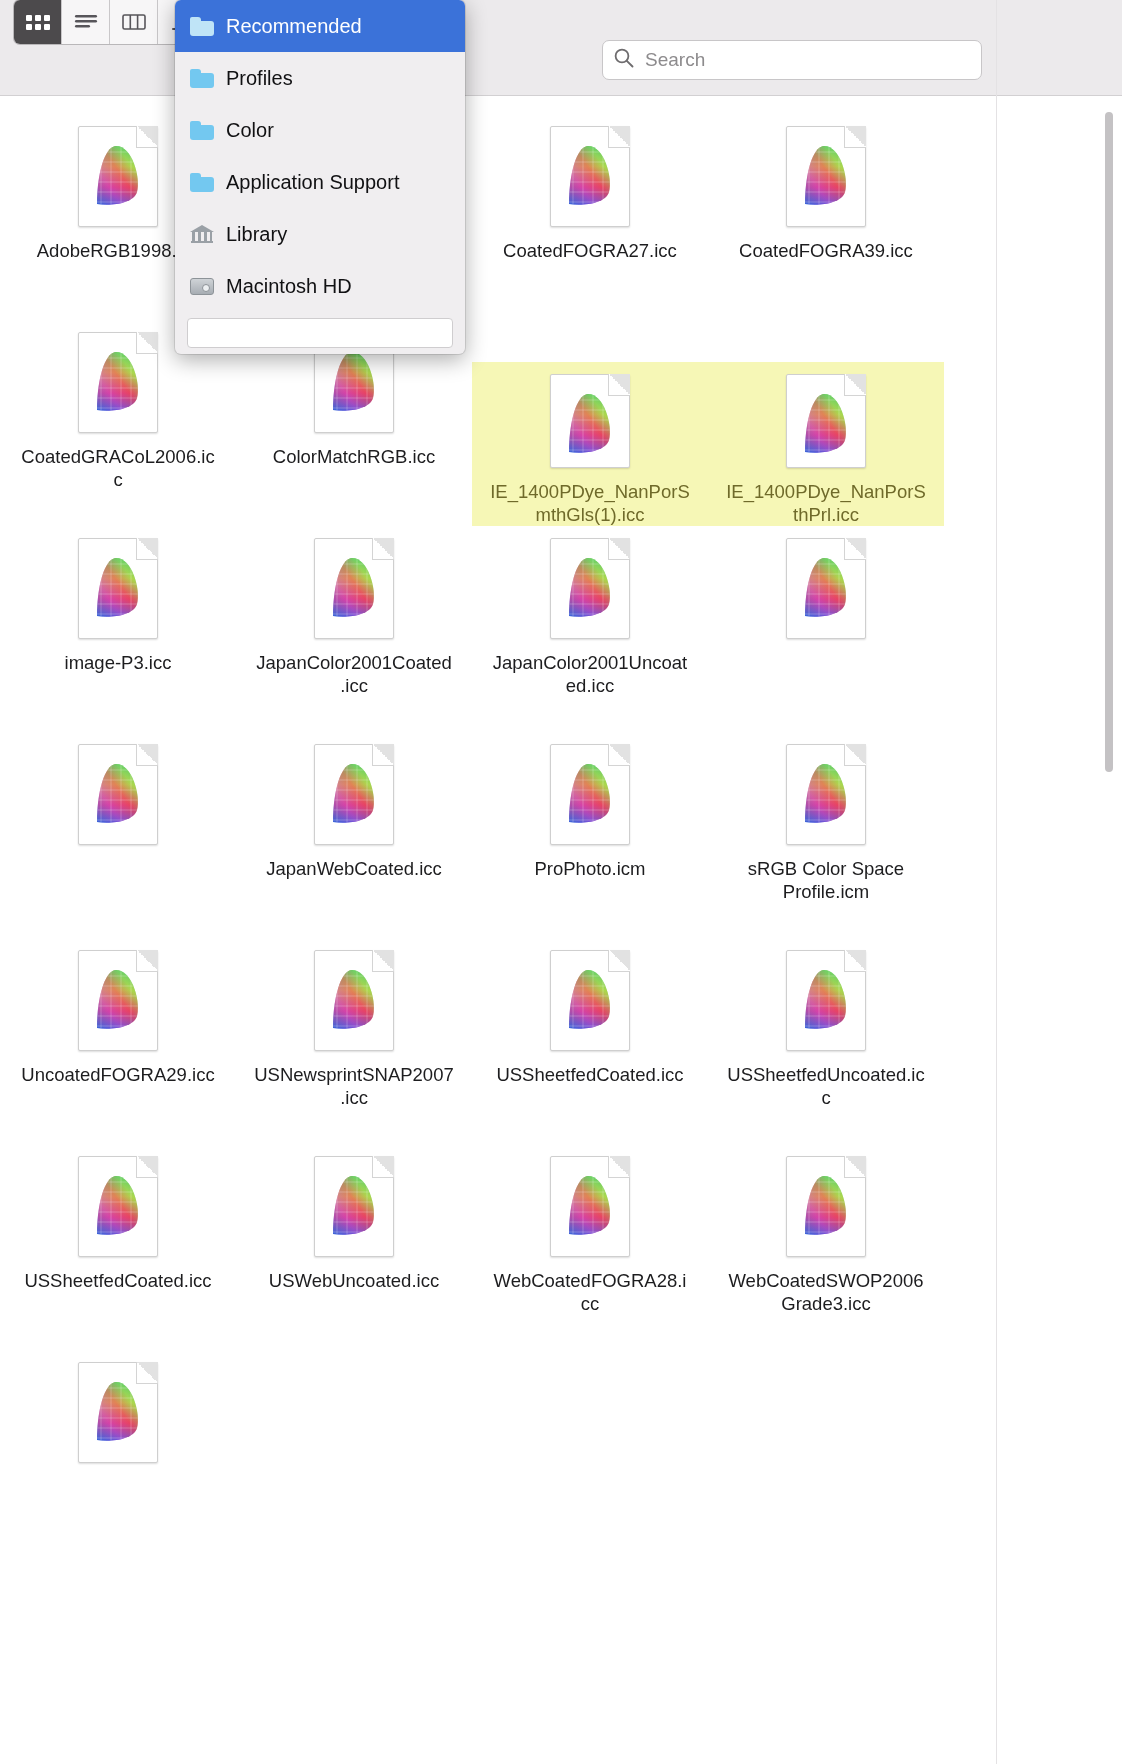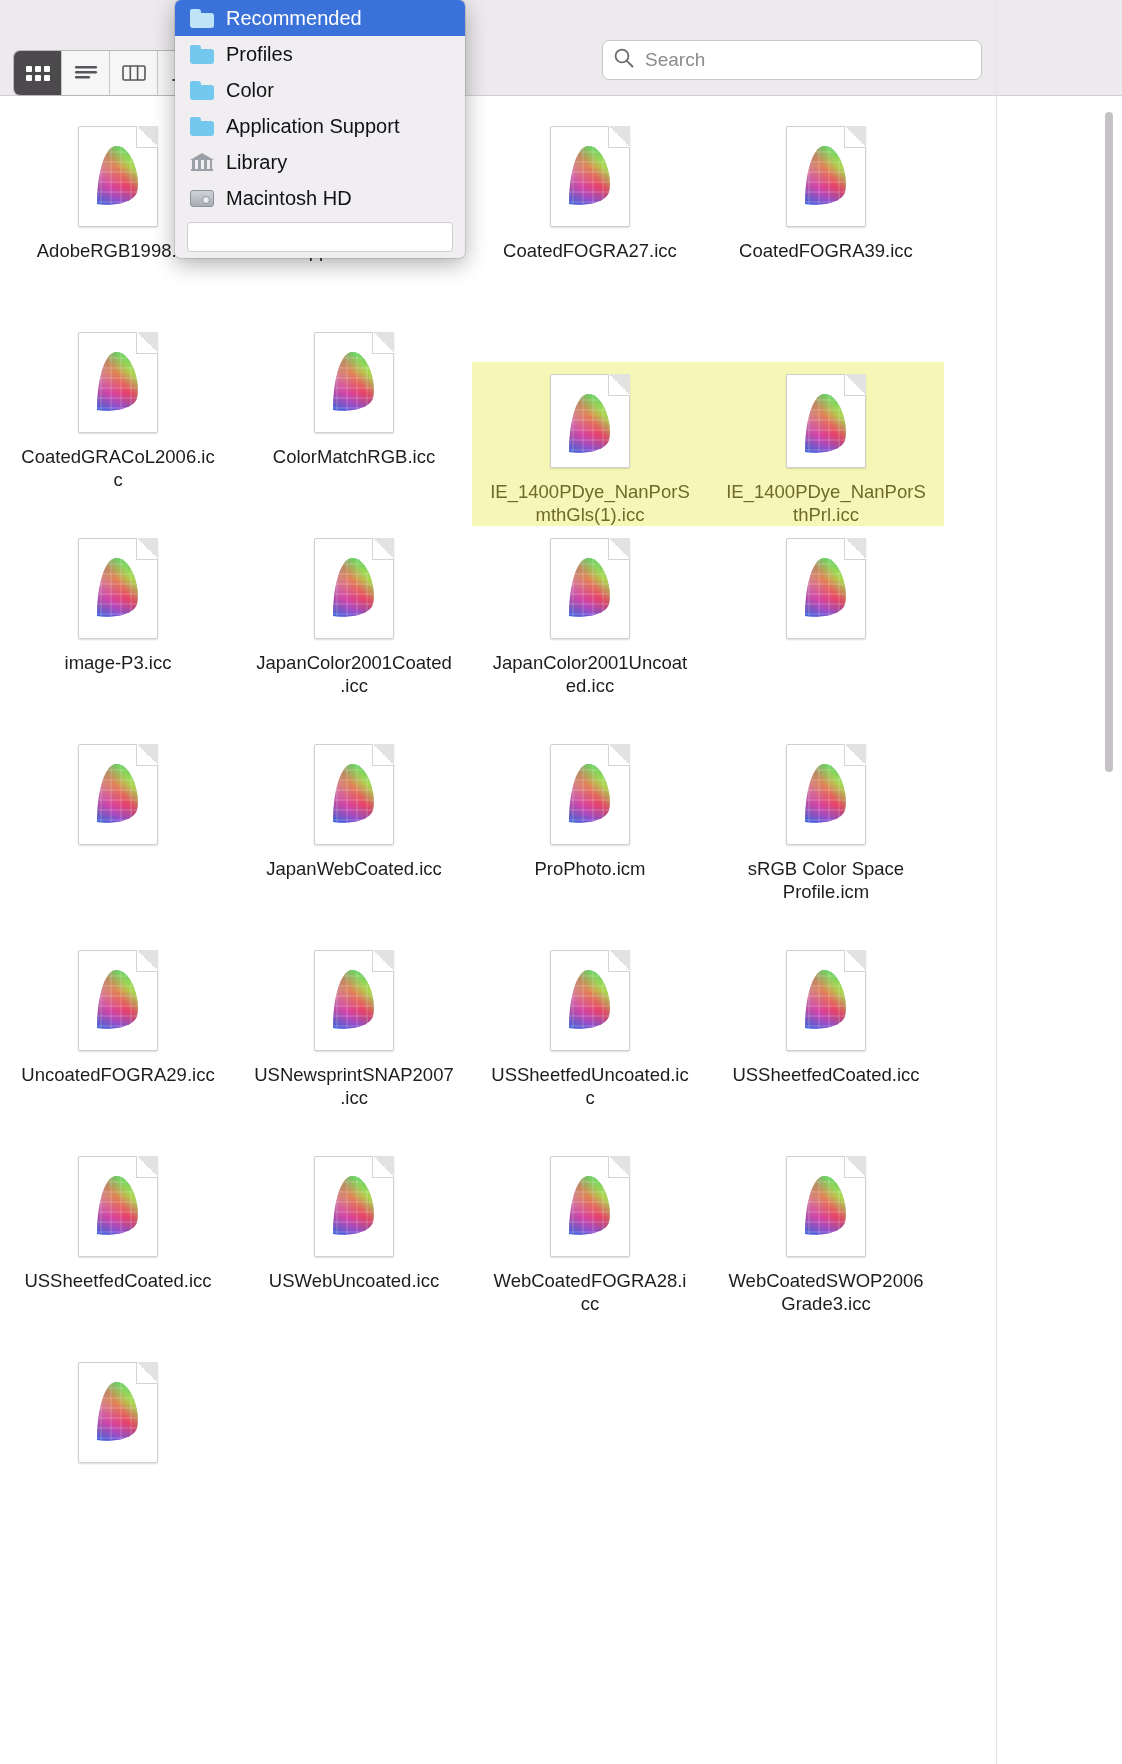--- a/index.html
+++ b/index.html
@@ -17,21 +17,21 @@
   }
 
   
   .toolbar {
     position: absolute;
     top: 0; left: 0;
     width: 996px; height: 96px;
     background: #eceaec;
     border-bottom: 1px solid #d2d0d2;
     display: flex;
-    align-items: flex-end;
+    align-items: flex-start;
     padding: 0 14px;
   }
   .seg-group {
     display: flex;
     height: 44px;
     border-radius: 6px;
     overflow: hidden;
     box-shadow: 0 0 0 1px #b9b7b9;
     margin-right: 14px;
   }
@@ -141,21 +141,21 @@
     left: 175px; top: 0;
     width: 290px;
     background: #f0eef0;
     border-radius: 6px;
     box-shadow: 0 6px 22px rgba(0,0,0,0.32), 0 0 0 1px rgba(0,0,0,0.10);
     padding: 0 0 6px 0;
     overflow: hidden;
     z-index: 40;
   }
   .popup-item {
-    height: 36px;
+    height: 52px;
     display: flex;
     align-items: center;
     padding: 0 14px;
     font-size: 20px;
     color: #111113;
   }
   .popup-item.selected {
     background: #3b72d9;
     color: #ffffff;
   }
@@ -1157,65 +1157,65 @@
                   <line x1="10" y1="0" x2="10" y2="66"></line>
                   <line x1="20" y1="0" x2="20" y2="66"></line>
                   <line x1="30" y1="0" x2="30" y2="66"></line>
                   <line x1="40" y1="0" x2="40" y2="66"></line>
                 </g>
                 <path d="M6 62 L6 4" stroke="#9aa0a6" stroke-width="0.8" fill="none" opacity="0.0"></path>
               </g>
             </svg>
             <div class="fold"></div>
           </div>
+          <div class="label">USSheetfedCoated.icc</div>
+        </div>
+        <div class="cell">
+          <div class="icon-doc">
+            <div class="page"></div>
+            <svg class="gamut" viewBox="0 0 54 66">
+              <defs>
+                <linearGradient id="g1" x1="0" y1="1" x2="1" y2="0">
+                  <stop offset="0%" stop-color="#2f6fe0"></stop>
+                  <stop offset="30%" stop-color="#c743d8"></stop>
+                  <stop offset="55%" stop-color="#e8435c"></stop>
+                  <stop offset="75%" stop-color="#8ed14f"></stop>
+                  <stop offset="100%" stop-color="#3fc46b"></stop>
+                </linearGradient>
+                <linearGradient id="g2" x1="0" y1="0" x2="0" y2="1">
+                  <stop offset="0%" stop-color="#4fd07a"></stop>
+                  <stop offset="35%" stop-color="#d9e14b" stop-opacity="0.75"></stop>
+                  <stop offset="70%" stop-color="#e8436b" stop-opacity="0.8"></stop>
+                  <stop offset="100%" stop-color="#3a5fd8"></stop>
+                </linearGradient>
+                <clipPath id="cp">
+                  <path d="M6 62 C6 30 14 6 24 4 C40 2 50 34 46 50 C42 62 20 64 6 62 Z"></path>
+                </clipPath>
+              </defs>
+              <g>
+                <path d="M6 62 C6 30 14 6 24 4 C40 2 50 34 46 50 C42 62 20 64 6 62 Z" fill="url(#g1)"></path>
+                <path d="M6 62 C6 30 14 6 24 4 C40 2 50 34 46 50 C42 62 20 64 6 62 Z" fill="url(#g2)" opacity="0.55"></path>
+                <g clip-path="url(#cp)" stroke="#ffffff" stroke-opacity="0.35" stroke-width="0.7">
+                  <line x1="0" y1="10" x2="54" y2="10"></line>
+                  <line x1="0" y1="20" x2="54" y2="20"></line>
+                  <line x1="0" y1="30" x2="54" y2="30"></line>
+                  <line x1="0" y1="40" x2="54" y2="40"></line>
+                  <line x1="0" y1="50" x2="54" y2="50"></line>
+                  <line x1="0" y1="60" x2="54" y2="60"></line>
+                  <line x1="10" y1="0" x2="10" y2="66"></line>
+                  <line x1="20" y1="0" x2="20" y2="66"></line>
+                  <line x1="30" y1="0" x2="30" y2="66"></line>
+                  <line x1="40" y1="0" x2="40" y2="66"></line>
+                </g>
+                <path d="M6 62 L6 4" stroke="#9aa0a6" stroke-width="0.8" fill="none" opacity="0.0"></path>
+              </g>
+            </svg>
+            <div class="fold"></div>
+          </div>
           <div class="label">USSheetfedUncoated.icc</div>
-        </div>
-        <div class="cell">
-          <div class="icon-doc">
-            <div class="page"></div>
-            <svg class="gamut" viewBox="0 0 54 66">
-              <defs>
-                <linearGradient id="g1" x1="0" y1="1" x2="1" y2="0">
-                  <stop offset="0%" stop-color="#2f6fe0"></stop>
-                  <stop offset="30%" stop-color="#c743d8"></stop>
-                  <stop offset="55%" stop-color="#e8435c"></stop>
-                  <stop offset="75%" stop-color="#8ed14f"></stop>
-                  <stop offset="100%" stop-color="#3fc46b"></stop>
-                </linearGradient>
-                <linearGradient id="g2" x1="0" y1="0" x2="0" y2="1">
-                  <stop offset="0%" stop-color="#4fd07a"></stop>
-                  <stop offset="35%" stop-color="#d9e14b" stop-opacity="0.75"></stop>
-                  <stop offset="70%" stop-color="#e8436b" stop-opacity="0.8"></stop>
-                  <stop offset="100%" stop-color="#3a5fd8"></stop>
-                </linearGradient>
-                <clipPath id="cp">
-                  <path d="M6 62 C6 30 14 6 24 4 C40 2 50 34 46 50 C42 62 20 64 6 62 Z"></path>
-                </clipPath>
-              </defs>
-              <g>
-                <path d="M6 62 C6 30 14 6 24 4 C40 2 50 34 46 50 C42 62 20 64 6 62 Z" fill="url(#g1)"></path>
-                <path d="M6 62 C6 30 14 6 24 4 C40 2 50 34 46 50 C42 62 20 64 6 62 Z" fill="url(#g2)" opacity="0.55"></path>
-                <g clip-path="url(#cp)" stroke="#ffffff" stroke-opacity="0.35" stroke-width="0.7">
-                  <line x1="0" y1="10" x2="54" y2="10"></line>
-                  <line x1="0" y1="20" x2="54" y2="20"></line>
-                  <line x1="0" y1="30" x2="54" y2="30"></line>
-                  <line x1="0" y1="40" x2="54" y2="40"></line>
-                  <line x1="0" y1="50" x2="54" y2="50"></line>
-                  <line x1="0" y1="60" x2="54" y2="60"></line>
-                  <line x1="10" y1="0" x2="10" y2="66"></line>
-                  <line x1="20" y1="0" x2="20" y2="66"></line>
-                  <line x1="30" y1="0" x2="30" y2="66"></line>
-                  <line x1="40" y1="0" x2="40" y2="66"></line>
-                </g>
-                <path d="M6 62 L6 4" stroke="#9aa0a6" stroke-width="0.8" fill="none" opacity="0.0"></path>
-              </g>
-            </svg>
-            <div class="fold"></div>
-          </div>
-          <div class="label">USSheetfedCoated.icc</div>
         </div>
       </div>
       <div class="row">
         <div class="cell">
           <div class="icon-doc">
             <div class="page"></div>
             <svg class="gamut" viewBox="0 0 54 66">
               <defs>
                 <linearGradient id="g1" x1="0" y1="1" x2="1" y2="0">
                   <stop offset="0%" stop-color="#2f6fe0"></stop>

